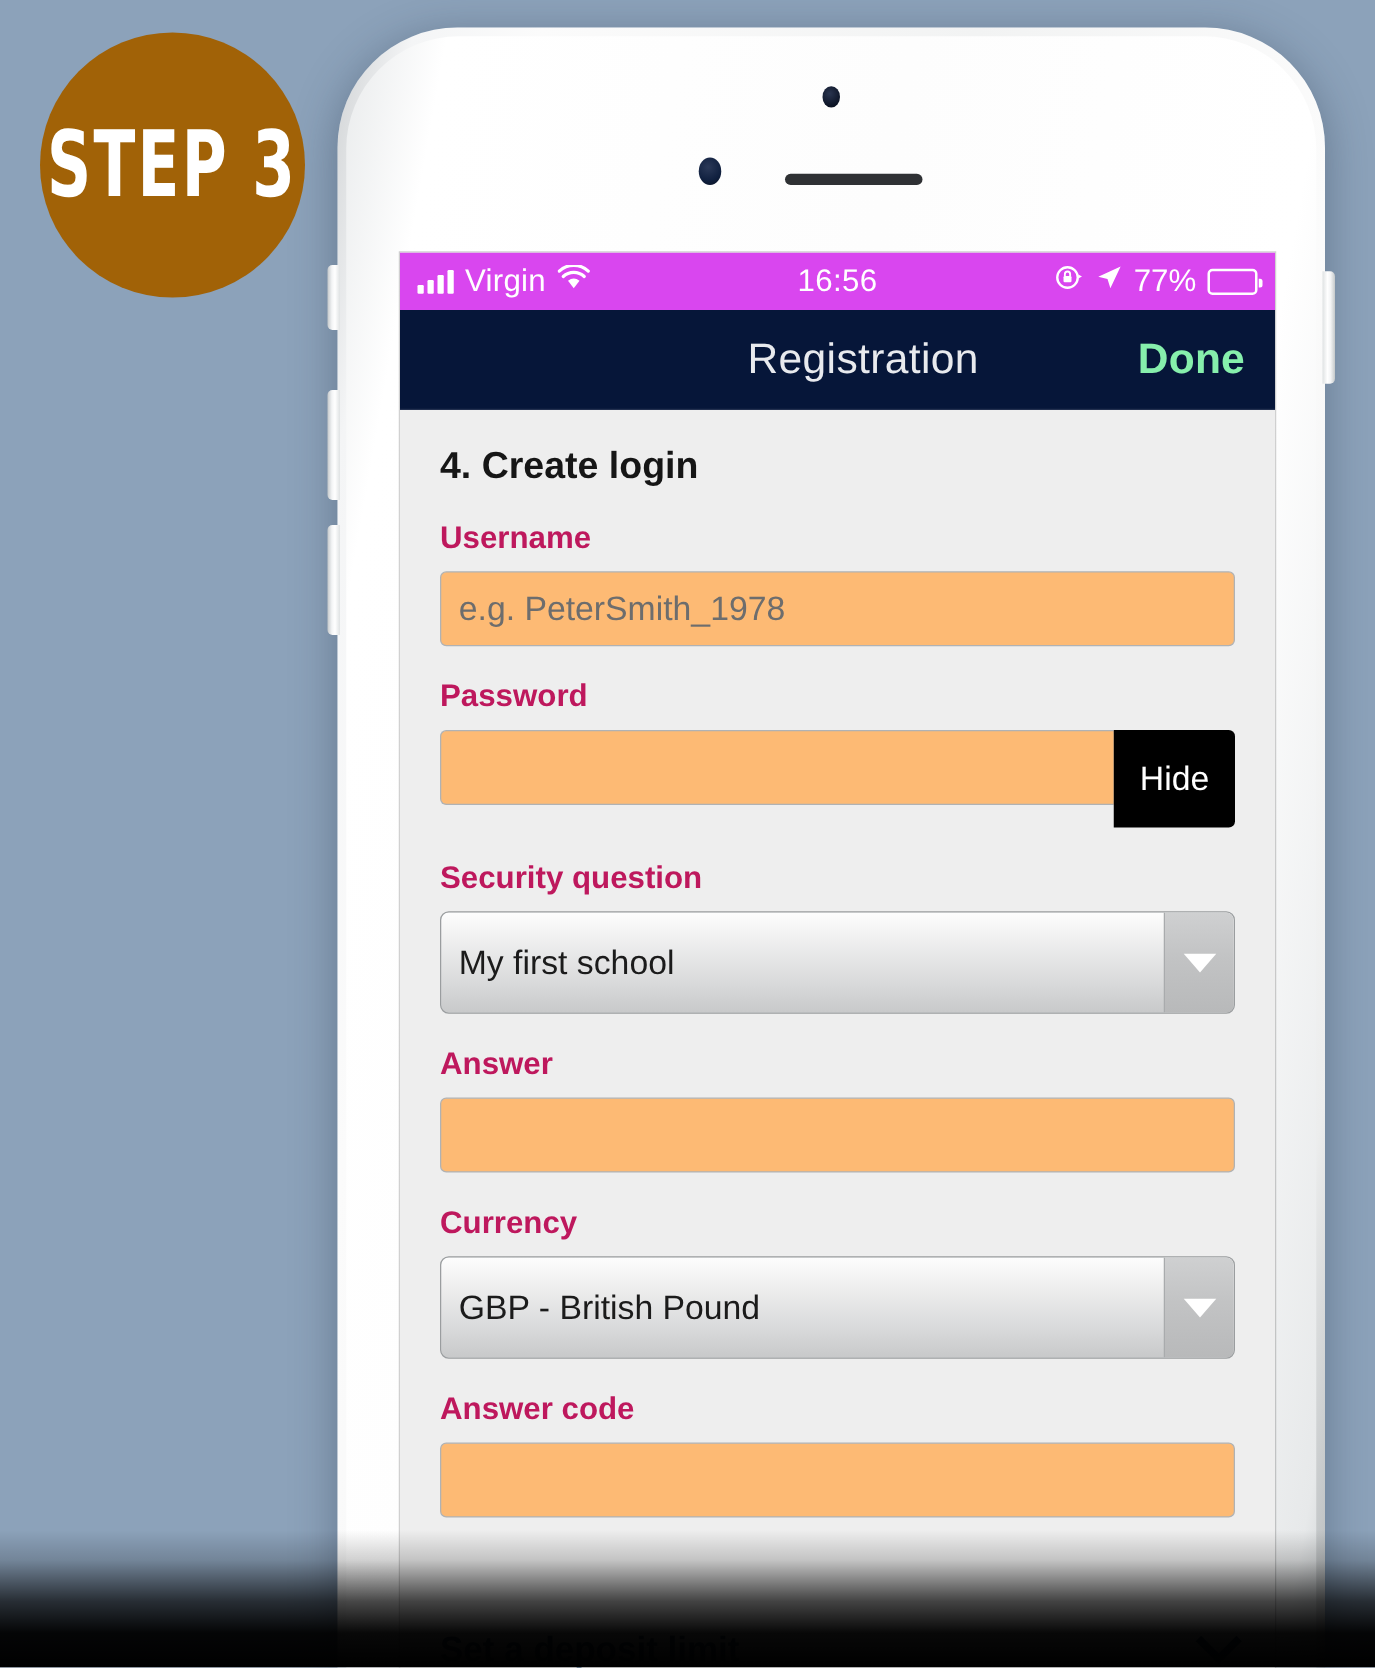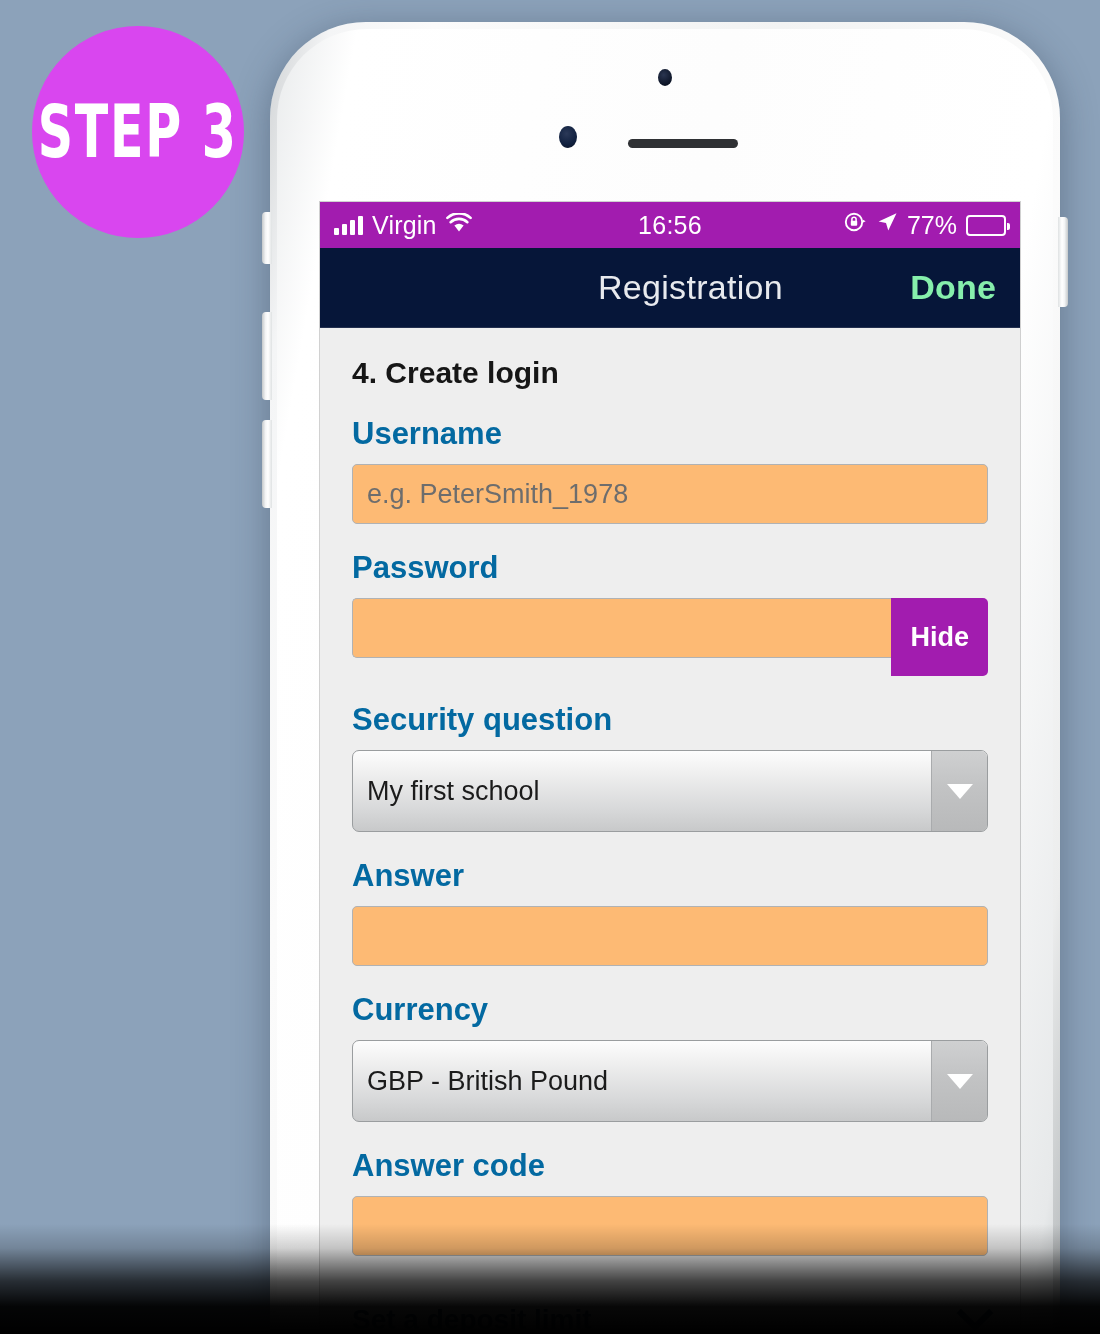--- a/index.html
+++ b/index.html
@@ -27,21 +27,21 @@
     z-index: 40;
     pointer-events: none;
   }
 
   
   #step-badge {
     position: absolute;
     left: 32px; top: 26px;
     width: 212px; height: 212px;
     border-radius: 50%;
-    background: #d946ef;
+    background: #a16207;
     z-index: 30;
     display: flex;
     align-items: center;
     justify-content: center;
   }
   #step-badge .step-text {
     color: #ffffff;
     font-family: "Liberation Sans Narrow", "DejaVu Sans Condensed", "Liberation Sans", sans-serif;
     font-weight: 700;
     font-size: 62px;
@@ -118,21 +118,21 @@
     left: 50px; top: 180px;
     width: 700px; height: 1140px;
     overflow: hidden;
     background: #eeeeee;
     box-shadow: 0 0 0 1px rgba(0,0,0,0.18);
   }
 
   
   #status-bar {
     height: 46px;
-    background: #a21caf;
+    background: #d946ef;
     color: #ffffff;
     display: flex;
     align-items: center;
     padding: 0 14px;
     font-size: 24px;
     position: relative;
   }
   #status-left { display: flex; align-items: center; gap: 9px; }
   #signal-bars { display: flex; align-items: flex-end; gap: 3px; height: 19px; }
   #signal-bars i { display:block; width: 5px; background: #fff; border-radius: 1px; }
@@ -216,23 +216,23 @@
     position: relative;
   }
   #section-title {
     font-size: 30px;
     font-weight: 700;
     color: #161616;
     margin-bottom: 26px;
   }
   .field { margin-bottom: 26px; }
   .field-label {
-    font-size: 31px;
+    font-size: 25px;
     font-weight: 700;
-    color: #0369a1;
+    color: #be185d;
     margin-bottom: 12px;
   }
   .text-input {
     width: 100%;
     height: 60px;
     background: #fdba74;
     border: 1px solid #b0b2b4;
     border-radius: 5px;
     display: flex;
     align-items: center;
@@ -241,25 +241,25 @@
     color: #6d6d6d;
   }
   .pw-row { display: flex; }
   .pw-row .text-input {
     border-radius: 5px 0 0 5px;
     border-right: none;
   }
   #hide-button {
     width: 115px;
     height: 78px;
-    background: #a21caf;
+    background: #000000;
     border-radius: 0 5px 5px 0;
     color: #ffffff;
     font-size: 27px;
-    font-weight: 700;
+    font-weight: 400;
     display: flex;
     align-items: center;
     justify-content: center;
   }
   .select {
     width: 100%;
     height: 82px;
     border: 1px solid #9a9d9f;
     border-radius: 7px;
     display: flex;

